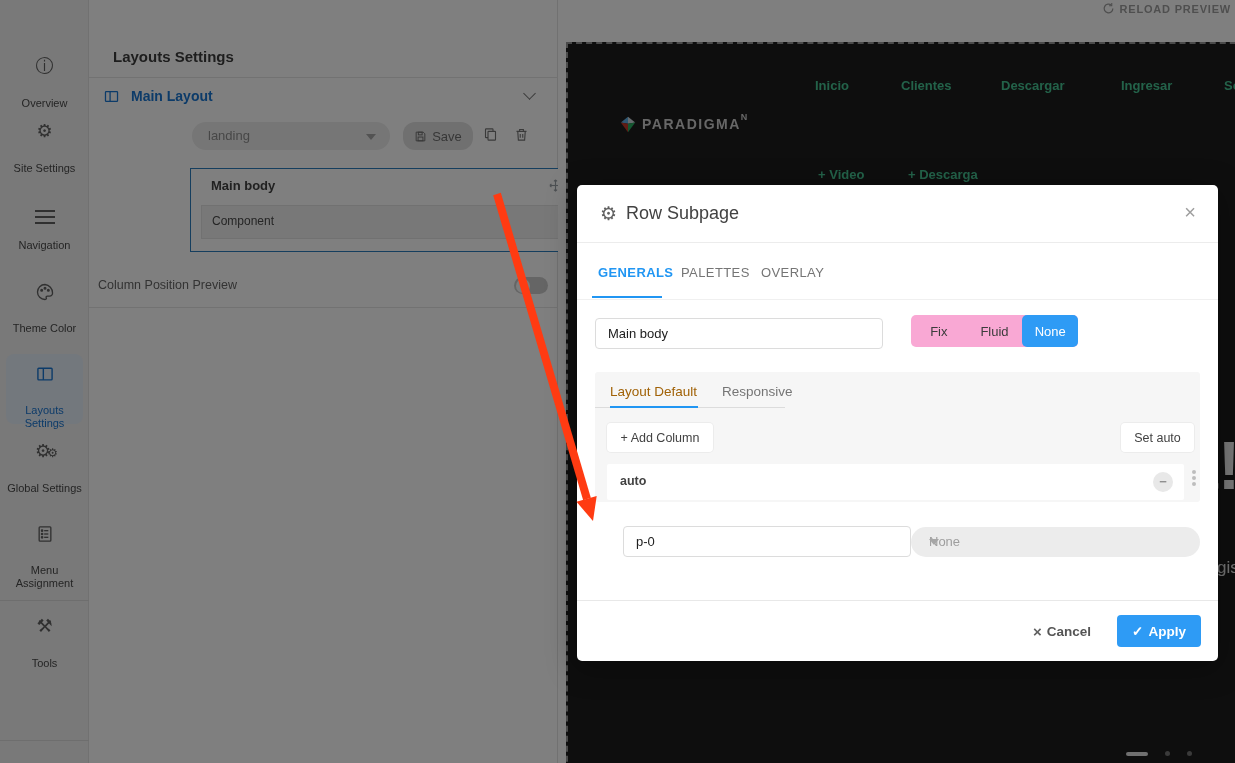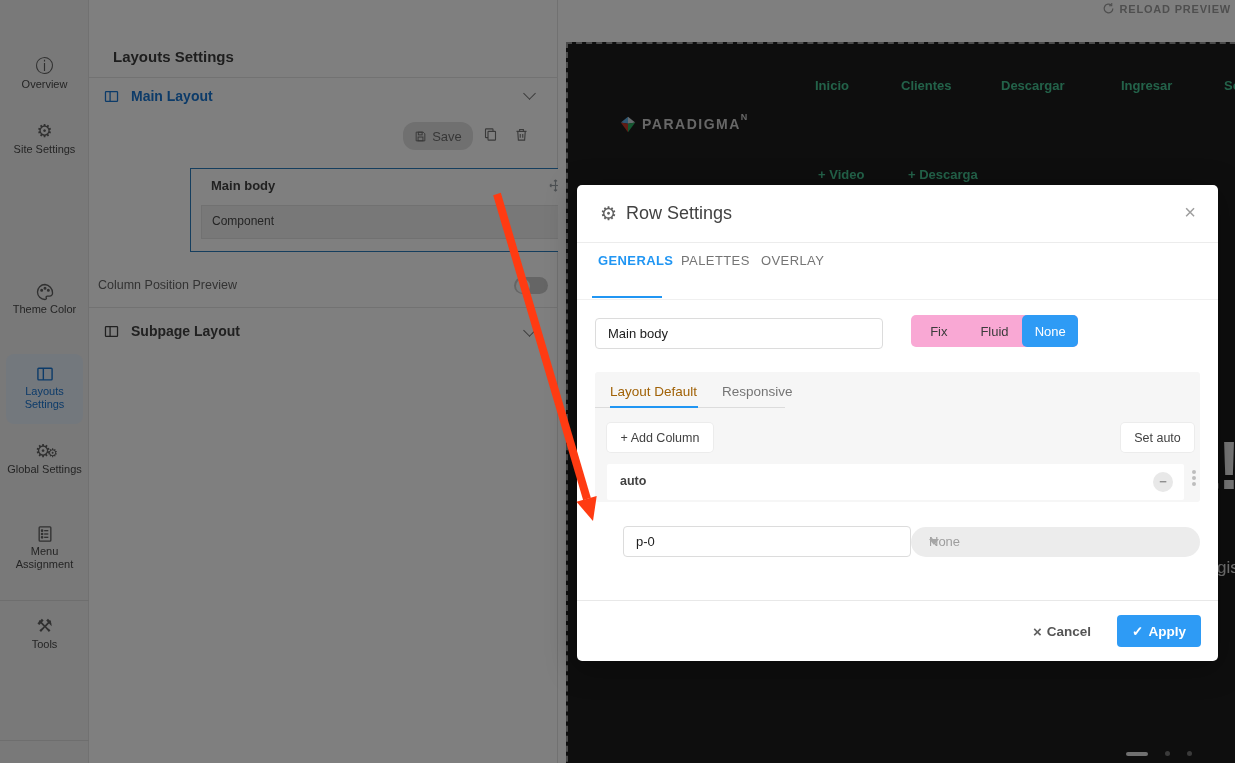--- a/index.html
+++ b/index.html
@@ -7,21 +7,21 @@
   .stage{position:relative;width:1235px;height:763px;overflow:hidden;background:#fff;}
 
   
   .base{position:absolute;inset:0;z-index:1;}
 
   
   .sidebar{position:absolute;left:0;top:0;width:89px;height:763px;background:#f2f2f2;border-right:1px solid #e2e2e2;}
   .sb-item{position:absolute;left:0;width:89px;text-align:center;cursor:pointer;color:#5a5a5a;}
   .sb-icon{display:block;height:22px;line-height:22px;font-size:18px;color:#616161;}
   .sb-icon svg{vertical-align:middle;}
-  .sb-label{display:block;font-size:11px;line-height:13px;color:#4a4a4a;margin-top:1px;padding:0 4px;}
+  .sb-label{display:block;font-size:11px;line-height:13px;color:#4a4a4a;margin-top:20px;padding:0 4px;}
   .sb-active-box{position:absolute;left:6px;top:354px;width:77px;height:70px;background:#e7f0fb;border-radius:8px;}
   .sb-item.active .sb-icon,.sb-item.active .sb-label{color:#1976d2;}
   .sb-divider{position:absolute;left:0;width:89px;height:1px;background:#dcdcdc;}
   .hamburger span{display:block;width:20px;height:2px;background:#616161;margin:4px auto 0;}
 
   
   .panel{position:absolute;left:89px;top:0;width:469px;height:763px;background:#fff;border-right:1px solid #e2e2e2;}
   .panel-title{position:absolute;left:24px;top:48px;font-size:15px;font-weight:bold;color:#3d3d3d;}
   .hr{position:absolute;left:0;width:469px;height:1px;background:#e4e4e4;}
   .ml-row{position:absolute;left:14px;top:86px;width:441px;height:22px;}
@@ -59,21 +59,21 @@
   .pv-bar{width:22px;height:4px;border-radius:2px;background:#e0e0e0;cursor:pointer;}
   .pv-dot{width:5px;height:5px;border-radius:50%;background:#747474;cursor:pointer;}
 
   
   .backdrop{position:absolute;inset:0;background:rgba(0,0,0,0.5);z-index:40;}
   .modal{position:absolute;left:577px;top:185px;width:641px;height:476px;background:#fff;border-radius:5px;box-shadow:0 6px 30px rgba(0,0,0,.35);z-index:50;}
   .m-gear{position:absolute;left:23px;top:17px;font-size:19px;color:#616161;}
   .m-title{position:absolute;left:49px;top:18px;font-size:18px;color:#424242;}
   .m-close{position:absolute;right:22px;top:16px;font-size:20px;color:#9e9e9e;cursor:pointer;}
   .m-hr{position:absolute;left:0;width:641px;height:1px;background:#ececec;}
-  .m-tab{position:absolute;top:68px;font-size:13px;letter-spacing:0.4px;color:#757575;cursor:pointer;font-weight:bold;}
+  .m-tab{position:absolute;top:80px;font-size:13px;letter-spacing:0.4px;color:#757575;cursor:pointer;font-weight:bold;}
   .m-tab.active{color:#2196f3;}
   .m-tab-underline{position:absolute;left:15px;top:111px;width:70px;height:2px;background:#2196f3;}
   .m-input{position:absolute;height:31px;border:1px solid #dcdcdc;border-radius:4px;font-size:13px;font-weight:500;color:#212121;padding:0 12px;outline:none;}
   .seg-group{position:absolute;left:334px;top:130px;width:167px;height:32px;background:#f9a8d4;border-radius:5px;display:flex;}
   .seg{flex:1;display:flex;align-items:center;justify-content:center;font-size:13px;color:#3c3c3c;cursor:pointer;}
   .seg.selected{background:#2e9bf5;color:#fff;border-radius:5px;}
   .card{position:absolute;left:18px;top:187px;width:605px;height:130px;background:#f6f6f6;border-radius:3px;}
   .c-tab{position:absolute;top:12px;font-size:13.5px;color:#757575;cursor:pointer;}
   .c-tab.active{color:#a16207;}
   .c-tab-grayline{position:absolute;left:0;top:35px;width:190px;height:1px;background:#dcdcdc;}
@@ -105,20 +105,28 @@
       <div class="sb-item" style="top:55px">
         <span class="sb-icon">ⓘ</span>
         <span class="sb-label">Overview</span>
       </div>
 
       <div class="sb-item" style="top:120px">
         <span class="sb-icon">⚙</span>
         <span class="sb-label">Site Settings</span>
       </div>
 
+      <div class="sb-item" style="top:206px">
+        <span class="sb-icon hamburger">
+            <span></span>
+            <span></span>
+            <span></span>
+          </span>
+        <span class="sb-label" style="margin-top:7px">Navigation</span>
+      </div>
 
       <div class="sb-item" style="top:280px">
         <span class="sb-icon">
           <svg width="20" height="20" viewBox="0 0 24 24" fill="none" stroke="#616161" stroke-width="1.6">
             <path d="M12 3a9 9 0 1 0 0 18c1.5 0 2-1 1.5-2s0-2 1.5-2h2.5A3.5 3.5 0 0 0 21 13 10 10 0 0 0 12 3z"></path>
             <circle cx="8" cy="10" r="1" fill="#616161"></circle>
               <circle cx="12" cy="7.5" r="1" fill="#616161"></circle>
               <circle cx="16" cy="10" r="1" fill="#616161"></circle>
           </svg>
         </span>
@@ -173,20 +181,24 @@
         <span class="ml-icon">
           <svg width="17" height="17" viewBox="0 0 24 24" fill="none" stroke="#1976d2" stroke-width="1.8">
             <rect x="3.5" y="5" width="17" height="14" rx="1"></rect>
               <line x1="10" y1="5" x2="10" y2="19"></line>
           </svg>
         </span>
         <span class="ml-label">Main Layout</span>
         <span class="chev" style="right:10px;top:3px"></span>
       </div>
 
+      <div class="select-pill" style="left:103px;top:122px;width:198px;height:28px">
+        <span>landing</span>
+        <span class="pill-caret"></span>
+      </div>
 
       <div class="save-btn">
         <svg width="13" height="13" viewBox="0 0 24 24" fill="none" stroke="#6f6f6f" stroke-width="1.8">
           <path d="M4 4h13l3 3v13H4z"></path>
             <rect x="8" y="4" width="7" height="5"></rect>
             <rect x="7.5" y="13" width="9" height="7"></rect>
         </svg>
         <span>Save</span>
       </div>
 
@@ -222,30 +234,20 @@
         </div>
       </div>
 
       <span class="lpp-label">Column Position Preview</span>
       <div class="toggle">
           <span class="knob"></span>
         </div>
 
       <div class="hr" style="top:307px"></div>
 
-      <div class="sp-row">
-        <span class="ml-icon">
-          <svg width="17" height="17" viewBox="0 0 24 24" fill="none" stroke="#424242" stroke-width="1.8">
-            <rect x="3.5" y="5" width="17" height="14" rx="1"></rect>
-              <line x1="10" y1="5" x2="10" y2="19"></line>
-          </svg>
-        </span>
-        <span class="sp-label">Subpage Layout</span>
-        <span class="chev" style="right:10px;top:5px"></span>
-      </div>
     </section>
 
     <section class="right">
       <div class="reload">
         <svg width="13" height="13" viewBox="0 0 24 24" fill="none" stroke="#9e9e9e" stroke-width="2.4">
           <path d="M20 12a8 8 0 1 1-2.5-5.8"></path>
             <path d="M18 2v5h-5" stroke-width="2"></path>
         </svg>
         <span>RELOAD PREVIEW</span>
       </div>
@@ -279,21 +281,21 @@
           <span class="pv-dot"></span>
         </div>
       </div>
     </section>
   </div>
 
   <div class="backdrop"></div>
 
   <div class="modal">
     <span class="m-gear">⚙</span>
-    <span class="m-title">Row Settings</span>
+    <span class="m-title">Row Subpage</span>
     <span class="m-close">×</span>
     <div class="m-hr" style="top:57px"></div>
 
     <span class="m-tab active" style="left:21px">GENERALS</span>
     <span class="m-tab" style="left:104px;font-weight:normal">PALETTES</span>
     <span class="m-tab" style="left:184px;font-weight:normal">OVERLAY</span>
     <div class="m-tab-underline"></div>
     <div class="m-hr" style="top:114px;background:#f0f0f0"></div>
 
     <input class="m-input" style="left: 18px; top: 133px; width: 288px;" value="Main body">

